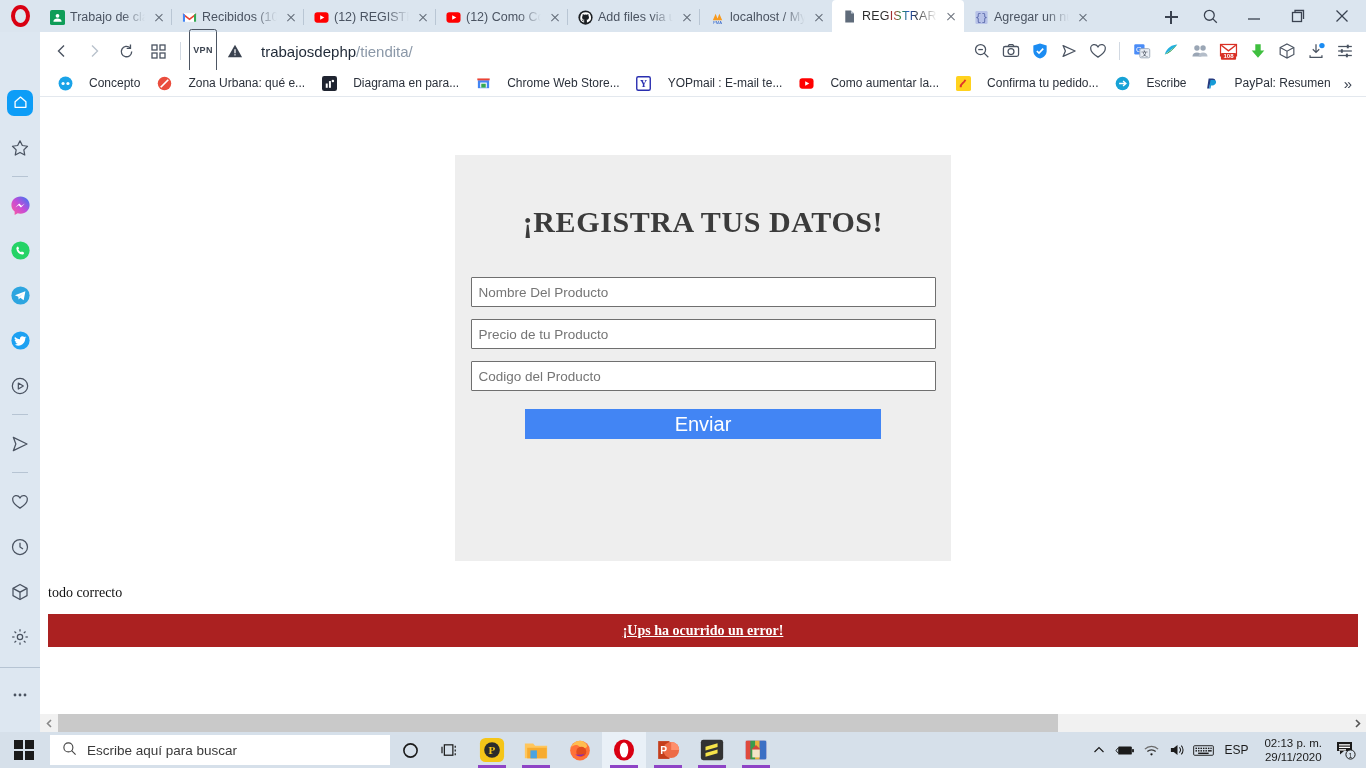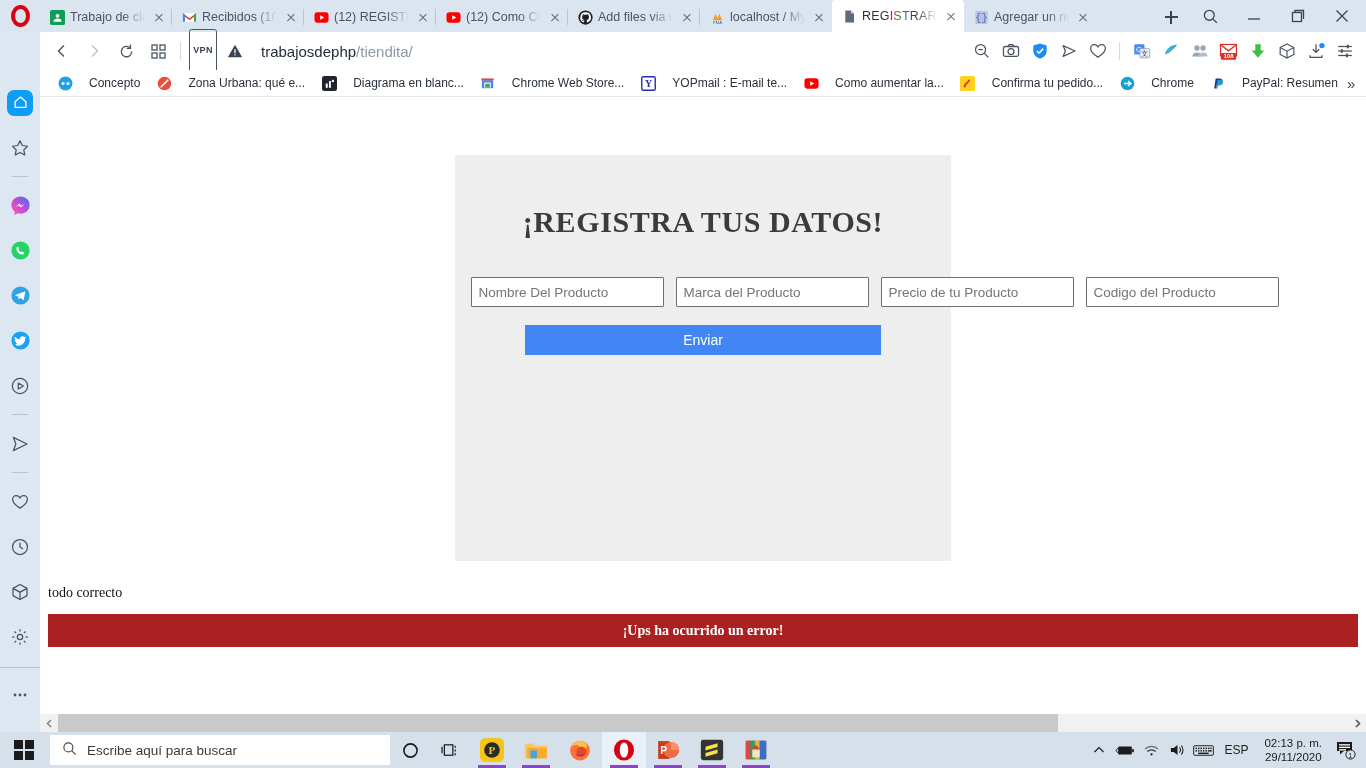--- a/index.html
+++ b/index.html
@@ -118,31 +118,31 @@
   .form-card {
     position: absolute; left: 415px; top: 58px; width: 496px; height: 406px;
     background: #eeeeee;
     display: flex; flex-direction: column; align-items: center;
   }
   .form-title {
     font-family: "Liberation Serif", serif;
     font-size: 30px; font-weight: bold; color: #3b3b3b;
     letter-spacing: .6px; margin-top: 50px; text-align: center;
   }
-  .fields { margin-top: 38px; width: 465px; display: flex; flex-direction: row; gap: 12px; }
+  .fields { margin-top: 38px; width: 465px; display: flex; flex-direction: column; gap: 12px; }
   .field {
     width: 465px; height: 30px; background: #ffffff;
     border: 1px solid #6f6f6f; border-radius: 1px;
     display: flex; align-items: center; padding: 0 7px;
     font-size: 13.5px; color: #6b6b6b;
   }
   .submit-row { width: 465px; display: flex; justify-content: center; margin-top: 18px; }
   .submit-btn {
     width: 356px; height: 30px; background: #4285f4; color: #ffffff;
-    border: none; font-size: 14px; display: flex; align-items: center; justify-content: center;
+    border: none; font-size: 20px; display: flex; align-items: center; justify-content: center;
     font-family: "Liberation Sans", sans-serif;
   }
   .status-text {
     position: absolute; left: 8px; top: 488px;
     font-family: "Liberation Serif", serif; font-size: 14px; color: #111111;
   }
   .error-banner {
     position: absolute; left: 8px; top: 517px; width: 1310px; height: 33px;
     background: #ab2121; color: #ffffff;
     font-family: "Liberation Serif", serif; font-weight: bold; font-size: 14px;
@@ -515,21 +515,21 @@
           <span class="bmicon">
             <span style="display: flex; align-items: center; justify-content: center; width: 15px; height: 15px;">
               <svg viewBox="0 0 16 16" width="15" height="15">
                 <rect width="16" height="16" rx="2.4" fill="#1f2430"></rect>
                 <rect x="4" y="8" width="2.1" height="4.6" fill="#fff"></rect>
                 <rect x="7.4" y="5.4" width="2.1" height="7.2" fill="#fff"></rect>
                 <circle cx="11.6" cy="5.4" r="1.3" fill="#fff"></circle>
               </svg>
             </span>
           </span>
-          <span>Diagrama en blanc...</span>
+          <span>Diagrama en para...</span>
         </div>
         <div class="bm">
           <span class="bmicon">
             <span style="display: flex; align-items: center; justify-content: center; width: 15px; height: 15px;">
               <svg viewBox="0 0 16 16" width="15" height="15">
                 <path d="M2 4.5h12V13H2z" fill="#4285f4"></path>
                 <path d="M1.4 2.6h13.2v2H1.4z" fill="#ea4335"></path>
                 <path d="M4.5 7h7v5.4h-7z" fill="#fff"></path>
                 <path d="M5.6 8.2h4.8v4.2H5.6z" fill="#34a853"></path>
               </svg>
@@ -572,21 +572,21 @@
         </div>
         <div class="bm">
           <span class="bmicon">
             <span style="display: flex; align-items: center; justify-content: center; width: 15px; height: 15px;">
               <svg viewBox="0 0 16 16" width="15" height="15">
                 <circle cx="8" cy="8" r="7.3" fill="#17a2d6"></circle>
                 <path d="M4.4 8h6.4M8.6 5.4 11.6 8l-3 2.6" fill="none" stroke="#fff" stroke-width="1.5"></path>
               </svg>
             </span>
           </span>
-          <span>Chrome</span>
+          <span>Escribe</span>
         </div>
         <div class="bm">
           <span class="bmicon">
             <span style="display: flex; align-items: center; justify-content: center; width: 15px; height: 15px;">
               <svg viewBox="0 0 16 16" width="15" height="15">
                 <path d="M4.4 13.4 6 2.6h4.1c2.3 0 3.4 1.2 3 3.2-.4 2.2-2 3.3-4.3 3.3H7.3l-.6 4.3z" fill="#253b80"></path>
                 <path d="M6.6 13.4 8 4.2h3.3c2 0 2.9 1 2.6 2.8-.4 2-1.8 3-3.8 3H8.6l-.6 3.4z" fill="#179bd7"></path>
               </svg>
             </span>
           </span>
@@ -748,32 +748,31 @@
         </div>
       </div>
 
     <div class="viewport">
       <div class="page">
 
         <div class="form-card" style="background: rgb(238, 238, 238);">
           <div class="form-title">¡REGISTRA TUS DATOS!</div>
           <div class="fields" id="form-fields">
               <input class="field" type="text" placeholder="Nombre Del Producto" style="">
-              <input class="field" type="text" placeholder="Marca del Producto" style="">
               <input class="field" type="text" placeholder="Precio de tu Producto" style="">
               <input class="field" type="text" placeholder="Codigo del Producto" style="">
             </div>
           <div class="submit-row">
             <button class="submit-btn" style="background: rgb(66, 133, 244);">Enviar</button>
           </div>
         </div>
 
         <div class="status-text">todo correcto</div>
 
-        <div class="error-banner" style="background: rgb(171, 33, 33); color: rgb(255, 255, 255);">¡Ups ha ocurrido un error!</div>
+        <div class="error-banner" style="background: rgb(171, 33, 33); color: rgb(255, 255, 255); text-decoration: underline;">¡Ups ha ocurrido un error!</div>
 
       </div>
     </div>
 
     <div class="hscroll">
       <div class="arrow">
         <svg width="9" height="9" viewBox="0 0 9 9">
             <polyline points="6,1 2.5,4.5 6,8" fill="none" stroke="#888" stroke-width="1.6"></polyline>
           </svg>
       </div>

